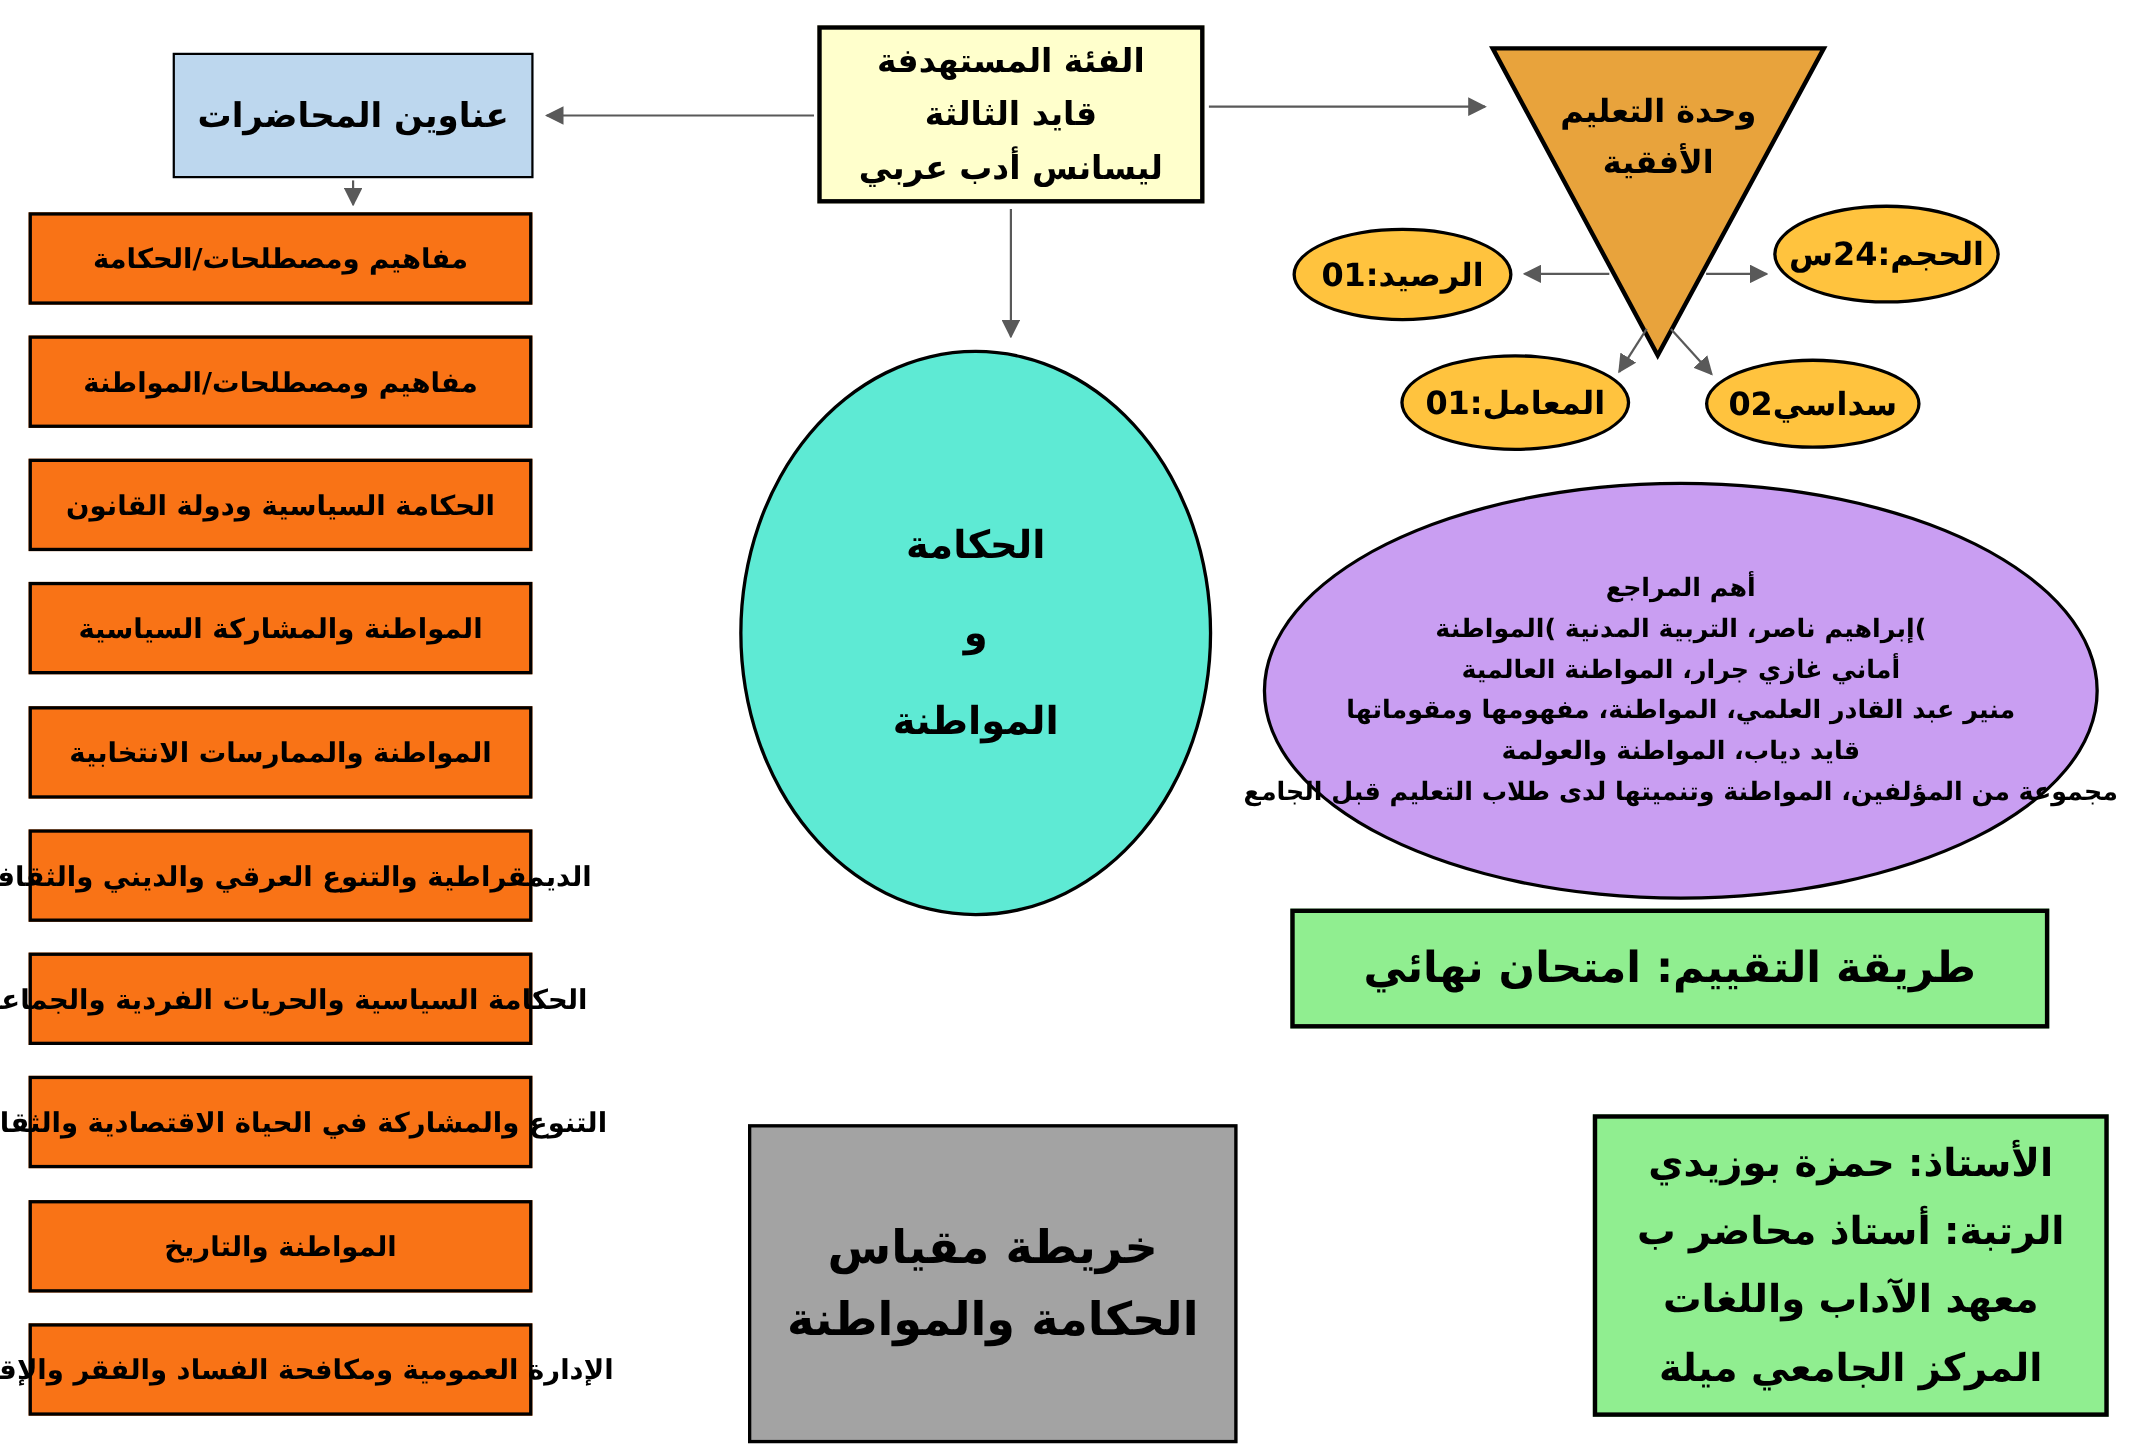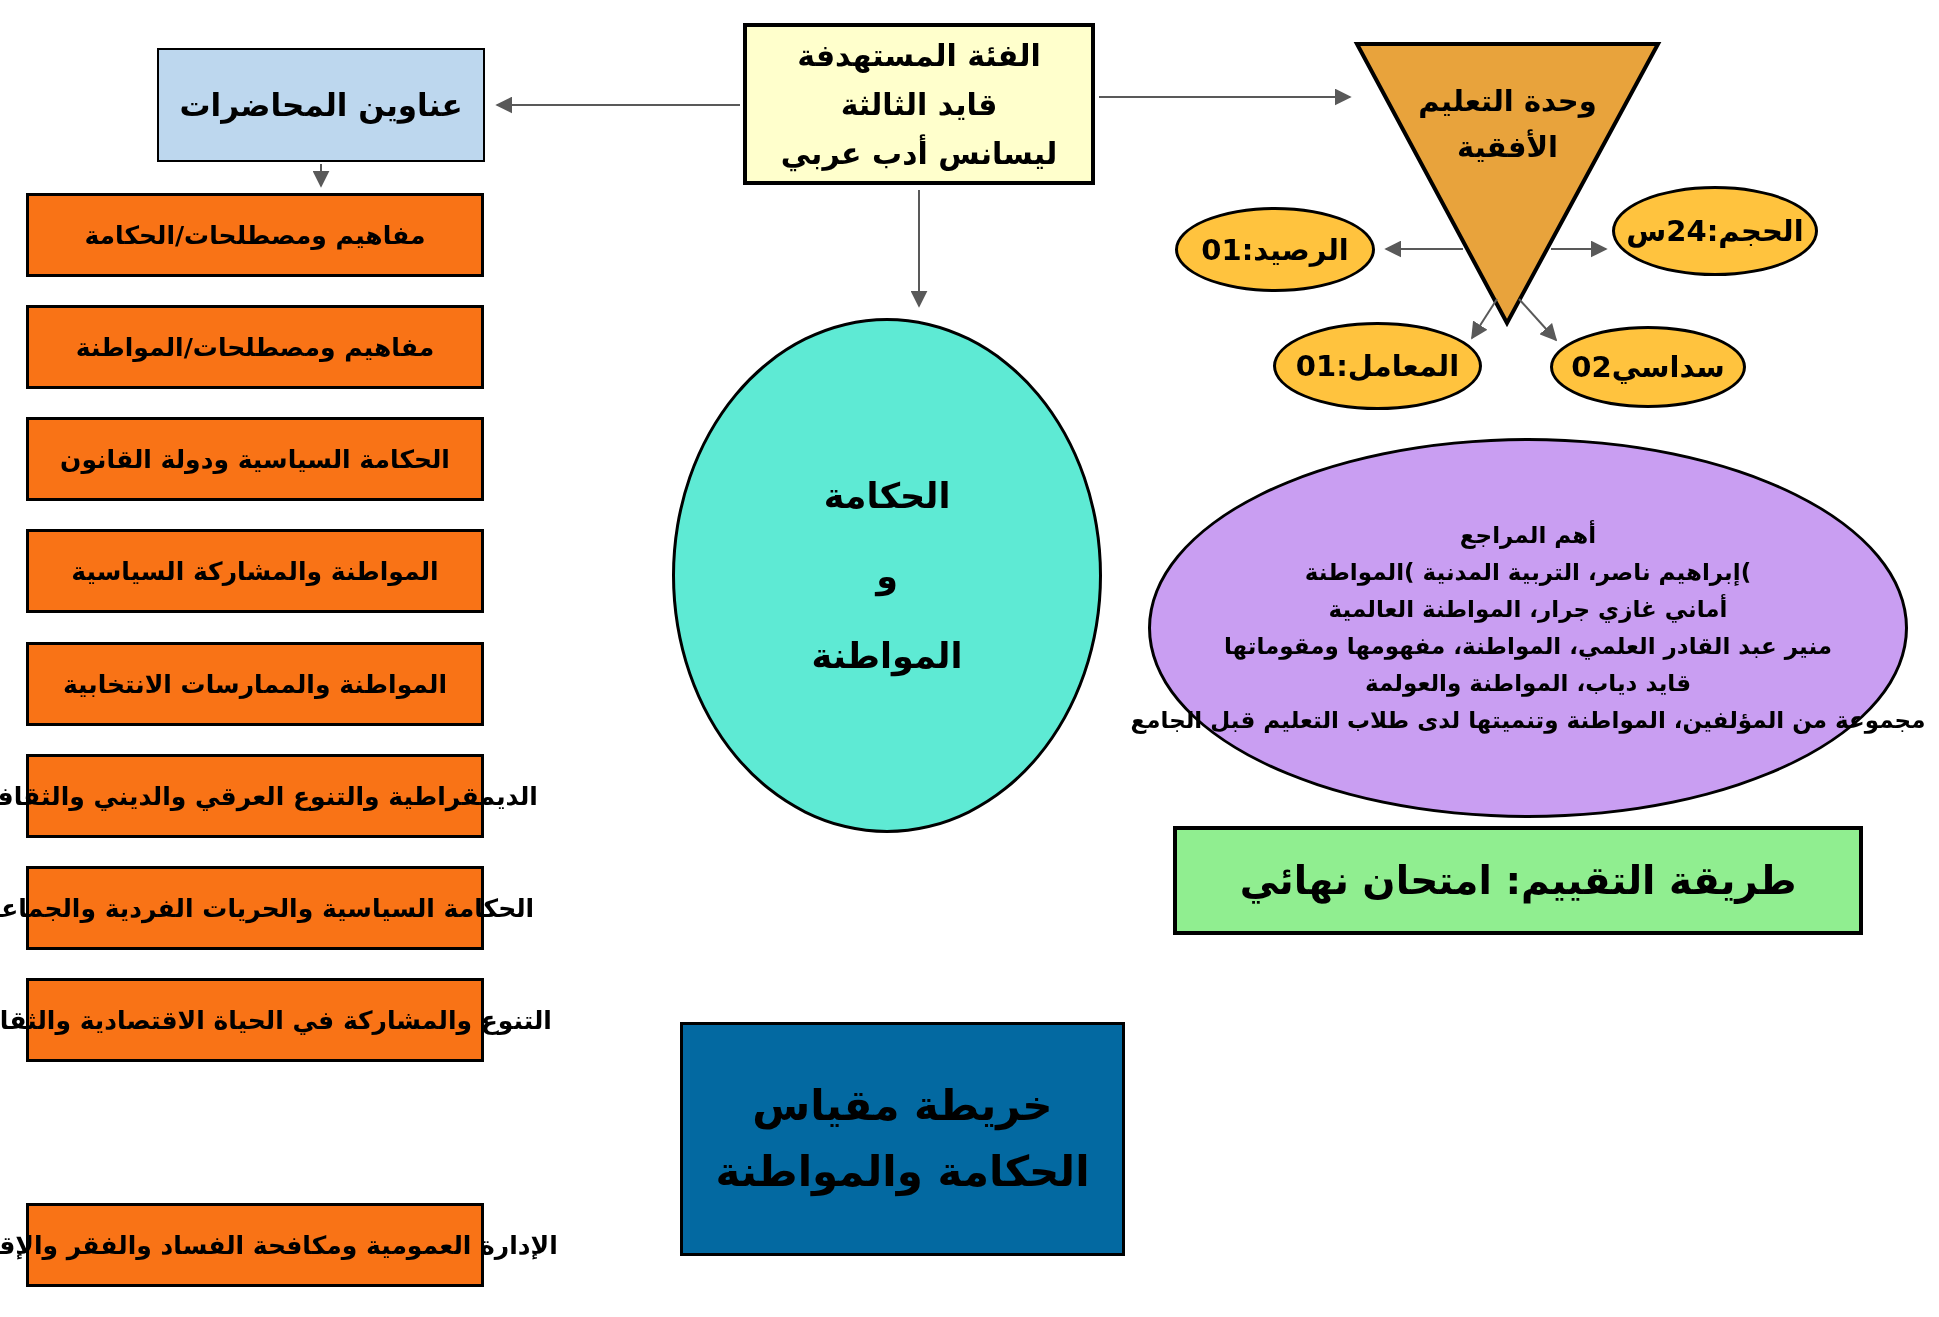--- a/index.html
+++ b/index.html
@@ -24,21 +24,21 @@
   .pill{border-radius:50%;background:#FFC33E;border:3px solid #000;font-size:29px;white-space:nowrap;}
   .pill-credit{left:1175px;top:207px;width:200px;height:85px;}
   .pill-volume{left:1612px;top:186px;width:206px;height:90px;}
   .pill-coeff{left:1273px;top:322px;width:209px;height:88px;}
   .pill-sem{left:1550px;top:326px;width:196px;height:82px;}
 
   .refs{left:1148px;top:438px;width:760px;height:380px;border-radius:50%;background:#C99EF2;border:3px solid #000;font-size:23px;line-height:37px;}
   .ref-line{white-space:nowrap;}
 
   .eval-box{left:1173px;top:826px;width:690px;height:109px;background:#90EE90;border:4px solid #000;font-size:39px;white-space:nowrap;}
-  .map-box{left:680px;top:1022px;width:445px;height:234px;background:#0369a1;border:3px solid #000;font-size:42px;line-height:66px;}
+  .map-box{left:680px;top:1022px;width:445px;height:290px;background:#a3a3a3;border:3px solid #000;font-size:42px;line-height:66px;}
   .instructor-box{left:1448px;top:1013px;width:469px;height:275px;background:#90EE90;border:4px solid #000;font-size:35px;line-height:62px;white-space:nowrap;}
 </style>
 </head>
 <body>
 
 <div class="canvas">
 
   <svg class="connectors" viewBox="0 0 1939 1317">
     <defs>
       <marker id="arrow" viewBox="0 0 10 10" refX="9" refY="5" markerWidth="8.5" markerHeight="8.5" orient="auto-start-reverse">
@@ -85,20 +85,23 @@
     </div>
   <div class="abs center lecture-item" style="top:754px" dir="rtl">
       <span>الديمقراطية والتنوع العرقي والديني والثقافي</span>
     </div>
   <div class="abs center lecture-item" style="top:866px" dir="rtl">
       <span>الحكامة السياسية والحريات الفردية والجماعية</span>
     </div>
   <div class="abs center lecture-item" style="top:978px" dir="rtl">
       <span>التنوع والمشاركة في الحياة الاقتصادية والثقافية</span>
     </div>
+  <div class="abs center lecture-item" style="top:1091px" dir="rtl">
+      <span>المواطنة والتاريخ</span>
+    </div>
   <div class="abs center lecture-item" style="top:1203px" dir="rtl">
       <span>الإدارة العمومية ومكافحة الفساد والفقر والإقصاء</span>
     </div>
 
   <div class="abs center col central-circle" dir="rtl">
     <span>الحكامة</span>
     <span>و</span>
     <span>المواطنة</span>
   </div>
 
@@ -131,14 +134,20 @@
 
   <div class="abs center eval-box" dir="rtl">
     <span>طريقة التقييم: امتحان نهائي</span>
   </div>
 
   <div class="abs center col map-box" dir="rtl">
     <span>خريطة مقياس</span>
     <span>الحكامة والمواطنة</span>
   </div>
 
+  <div class="abs center col instructor-box" dir="rtl">
+    <span>الأستاذ: حمزة بوزيدي</span>
+    <span>الرتبة: أستاذ محاضر ب</span>
+    <span>معهد الآداب واللغات</span>
+    <span>المركز الجامعي ميلة</span>
+  </div>
 
 </div>
 
 </body></html>

